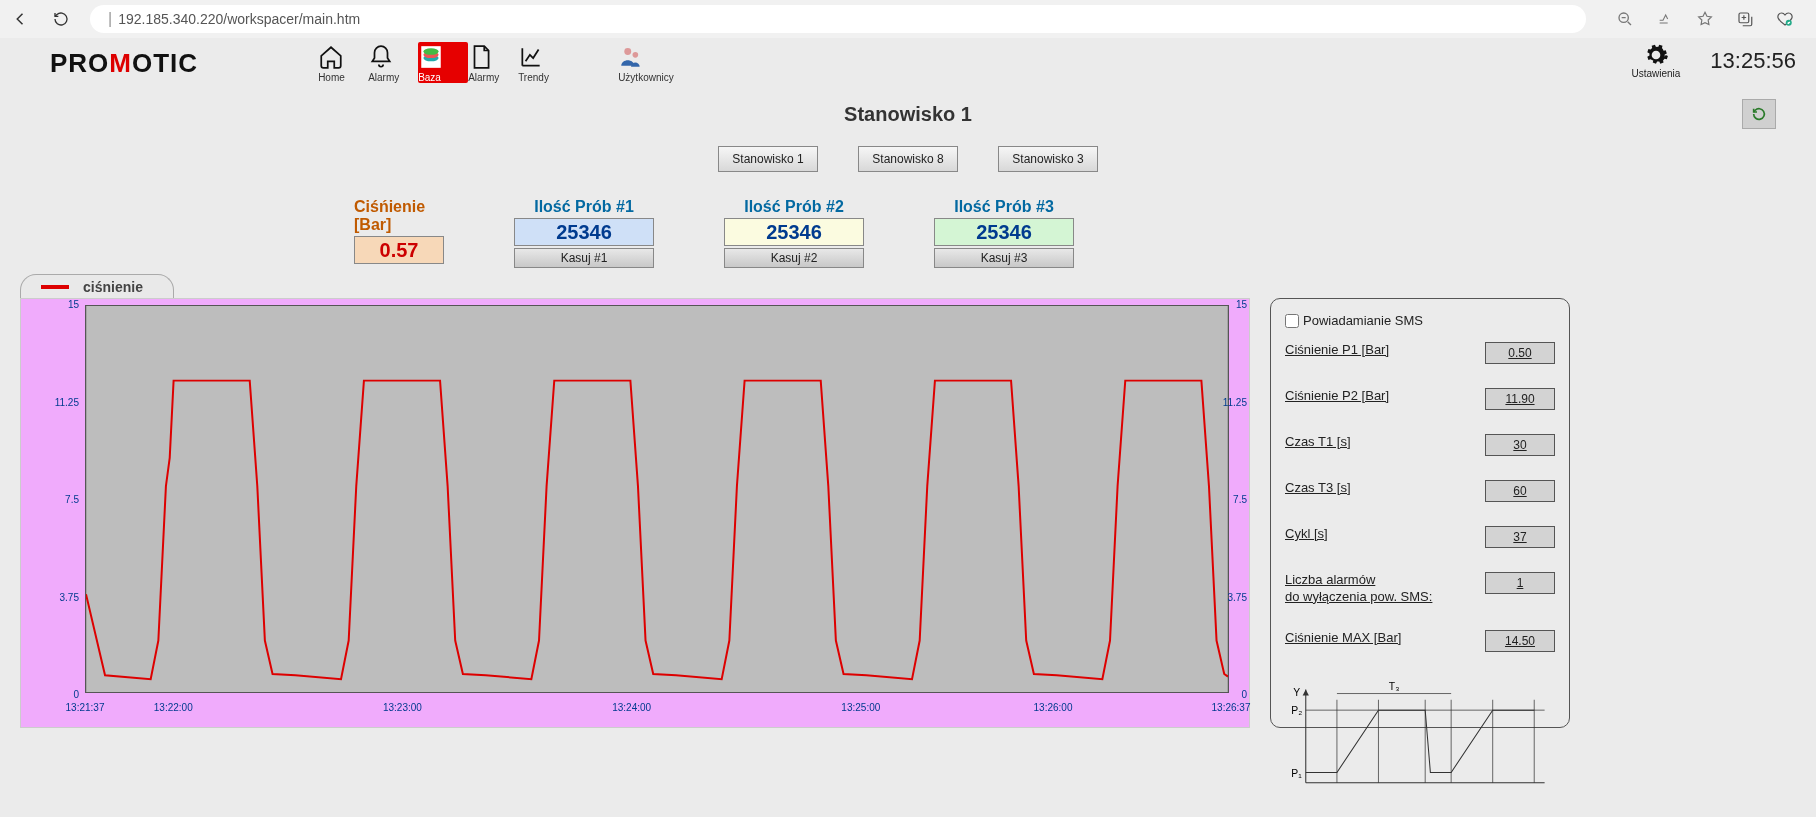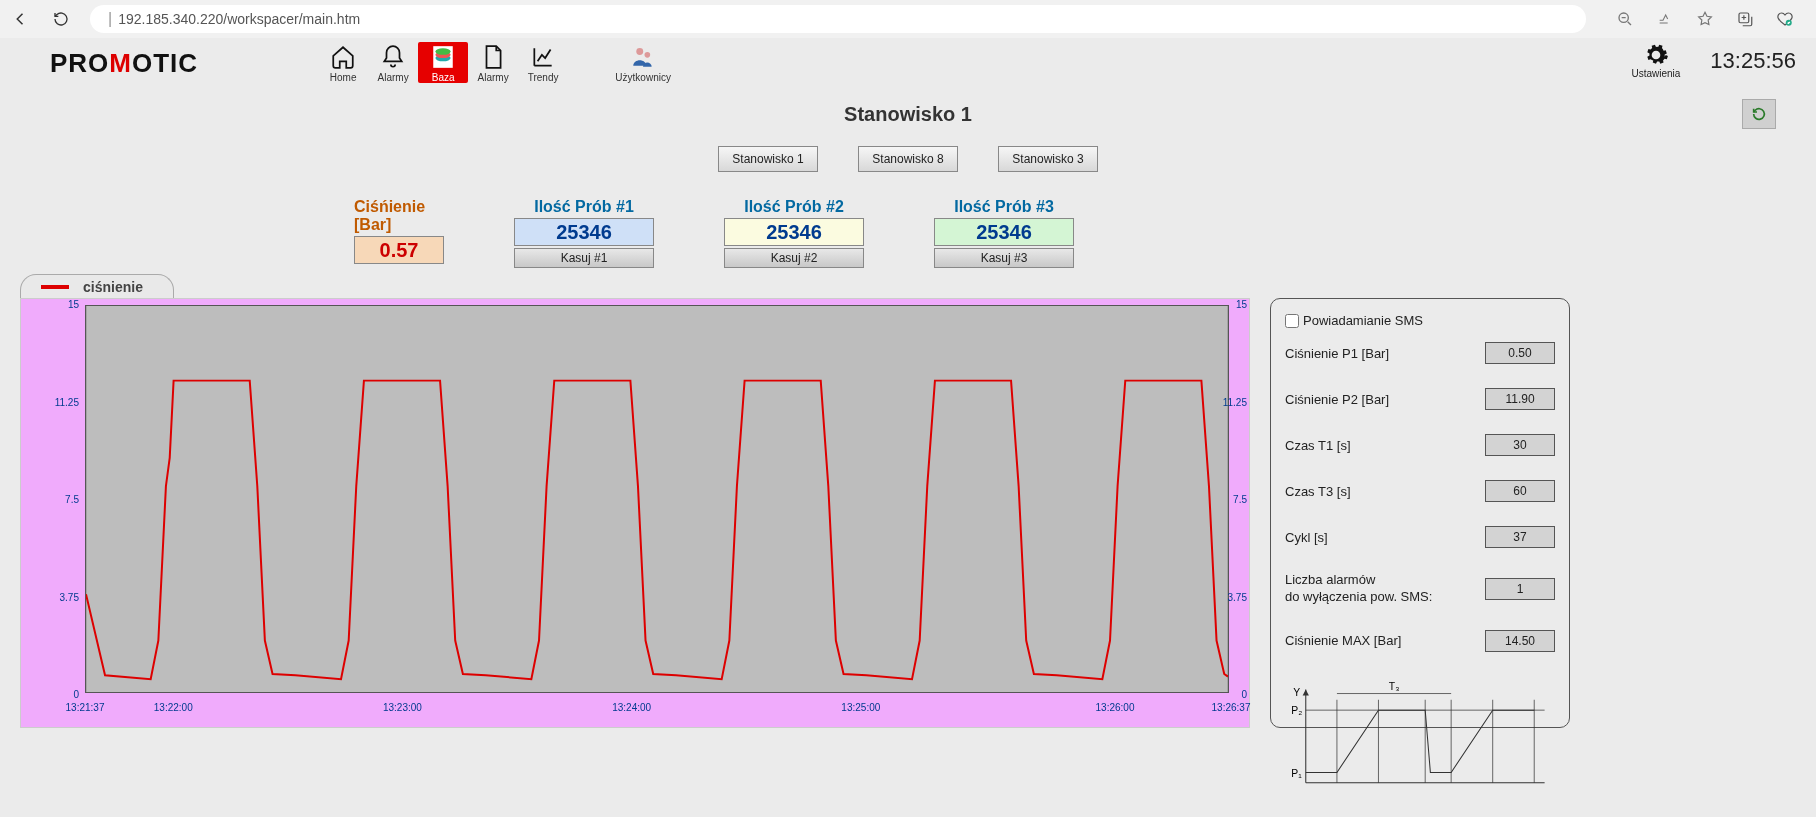--- a/index.html
+++ b/index.html
@@ -10,21 +10,21 @@
   .bb-btn { width:22px; height:22px; display:flex; align-items:center; justify-content:center; color:#555; border-radius:4px; }
   .url-box { flex:1; height:28px; border-radius:14px; background:#fff; display:flex; align-items:center; padding:0 18px; color:#555; font-size:14px; gap:6px;}
   .url-sep { color:#999; font-size:16px; }
   .bb-right { display:flex; align-items:center; gap:18px; padding:0 10px;}
 
   
   .toolbar { display:flex; align-items:flex-start; height:54px; padding:0 20px; background:#ebebeb; }
   .logo { font-weight:900; font-size:26px; letter-spacing:1px; color:#111; margin-top:10px; margin-left:30px;}
   .logo .red { color:#d00;}
   .tb-icons { display:flex; margin-left:120px; margin-top:4px;}
-  .tb-item { width:50px; display:flex; flex-direction:column; align-items:center; font-size:10px; color:#333; gap:2px; padding-top:2px;}
+  .tb-item { width:50px; display:flex; flex-direction:column; font-size:10px; color:#333; gap:2px; padding-top:2px;}
   .tb-item.active { background:#e60000; color:#fff; border-radius:2px;}
   .tb-item svg { width:26px; height:26px; }
   .tb-right { margin-left:auto; display:flex; align-items:flex-start; gap:30px; margin-top:4px;}
   .tb-gear { display:flex; flex-direction:column; align-items:center; font-size:10px;}
   .clock { font-size:22px; font-weight:normal; margin-top:6px;}
 
   
   .content { padding:0 20px;}
   .heading-row { display:flex; align-items:center; justify-content:center; position:relative; height:44px;}
   .page-title { font-size:20px; font-weight:bold; color:#333;}
@@ -53,21 +53,21 @@
   .legend-label{ font-size:14px; font-weight:bold; color:#444;}
   .chart-box { width:1230px; height:430px; background:#f0abfc; position:relative; border:1px solid #ccc;}
   .chart-plot { position:absolute; left:64px; right:20px; top:6px; bottom:34px; background:#bdbdbd; border:1px solid #555;}
   .chart-plot svg{ width:100%; height:100%; display:block;}
   .y-tick{ position:absolute; font-size:10px; color:#003b8f; text-align:right; width:50px; left:8px;}
   .y-tick-r{ position:absolute; font-size:10px; color:#003b8f; right:2px;}
   .x-tick{ position:absolute; font-size:10px; color:#003b8f; bottom:14px; transform:translateX(-50%);}
 
   
   .side-panel{ margin-left:20px; width:300px; border:1px solid #555; border-radius:10px; padding:14px 14px; background:#ebebeb; display:flex; flex-direction:column; gap:14px; height:430px;}
-  .sp-row{ display:flex; align-items:center; justify-content:space-between; font-size:13px;}
+  .sp-row{ display:flex; align-items:flex-start; justify-content:space-between; font-size:13px;text-decoration:underline;}
   .sp-chk{ display:flex; align-items:center; gap:4px;}
   .sp-chk input{ width:14px; height:14px;}
   .sp-val{ width:70px; height:22px; border:1px solid #555; background:#d3d3d3; font-size:12px; display:flex; align-items:center; justify-content:center;}
   .sp-multiline{ line-height:1.3;}
   .sp-diagram{ flex:1; position:relative; font-size:10px; color:#333;}
   .sp-diagram svg{width:100%; height:100%;}
 </style>
 </head>
 <body>
 
@@ -247,21 +247,21 @@
           <div class="y-tick-r" style="top: 195px;">7.5</div>
           <div class="y-tick-r" style="top: 292.5px;">3.75</div>
           <div class="y-tick-r" style="top: 390px;">0</div>
         </div>
       <div id="xticks">
           <div class="x-tick" style="left: 64px;">13:21:37</div>
           <div class="x-tick" style="left: 152.242px;">13:22:00</div>
           <div class="x-tick" style="left: 381.442px;">13:23:00</div>
           <div class="x-tick" style="left: 610.642px;">13:24:00</div>
           <div class="x-tick" style="left: 839.842px;">13:25:00</div>
-          <div class="x-tick" style="left: 1094px;">13:26:00</div>
+          <div class="x-tick" style="left: 1032px;">13:26:00</div>
           <div class="x-tick" style="left: 1210px;">13:26:37</div>
         </div>
     </div>
 
     <div class="side-panel">
       <div class="sp-chk">
         <input type="checkbox" style="">
         <span>Powiadamianie SMS</span>
       </div>
       <div id="sp-rows" style="display: flex; flex-direction: column; gap: 12px;">

